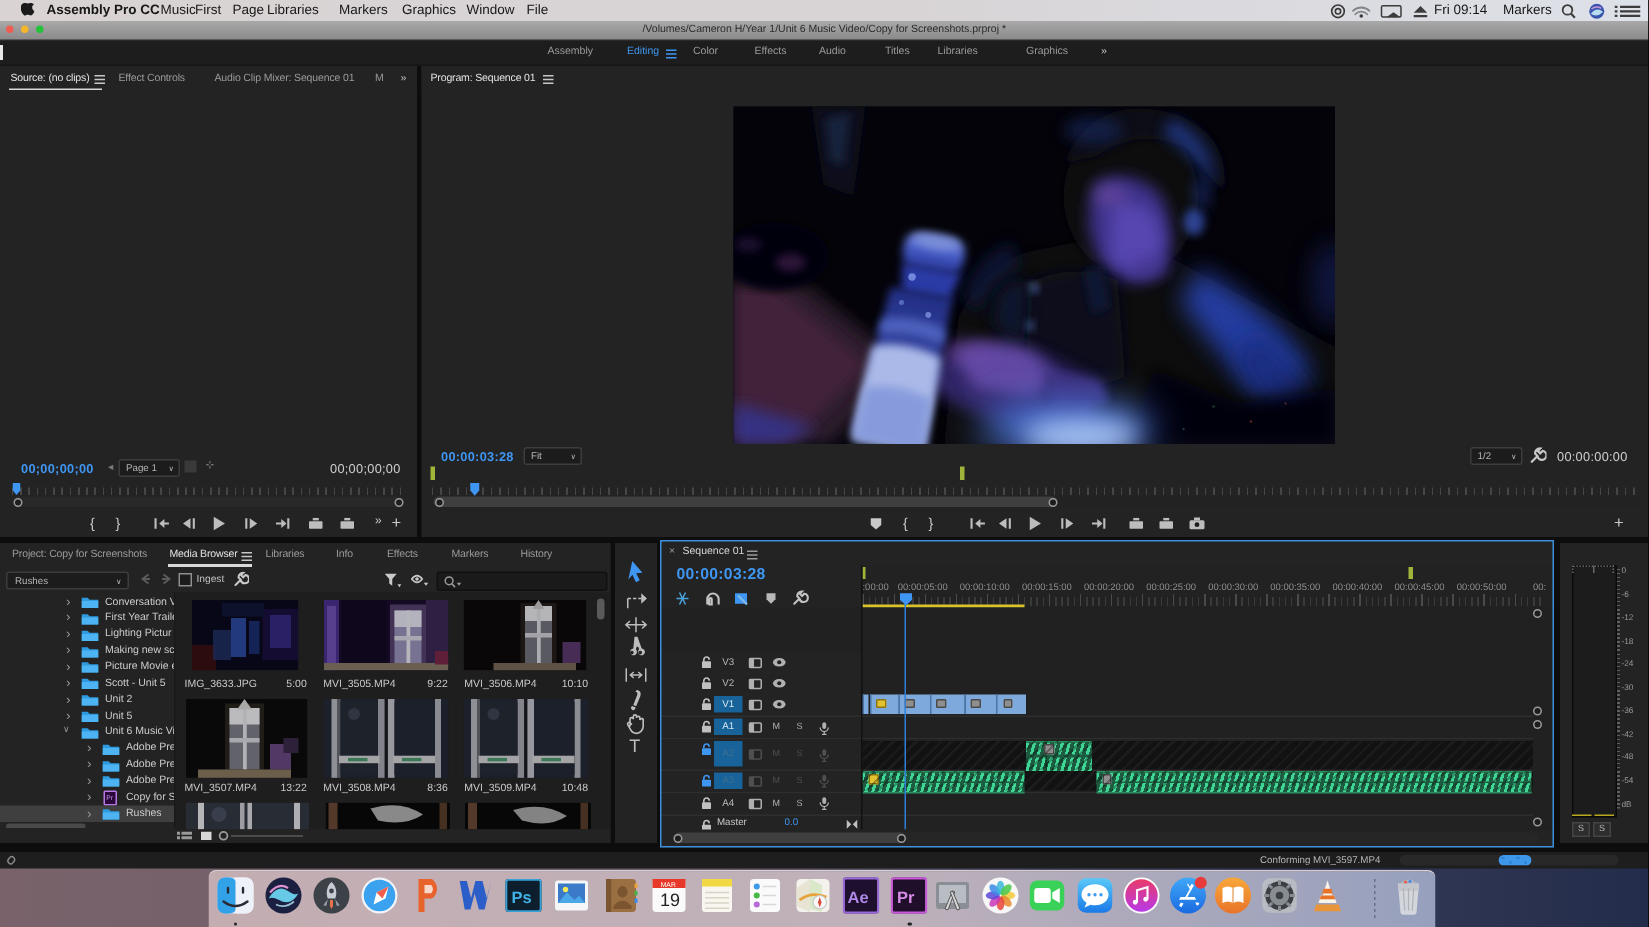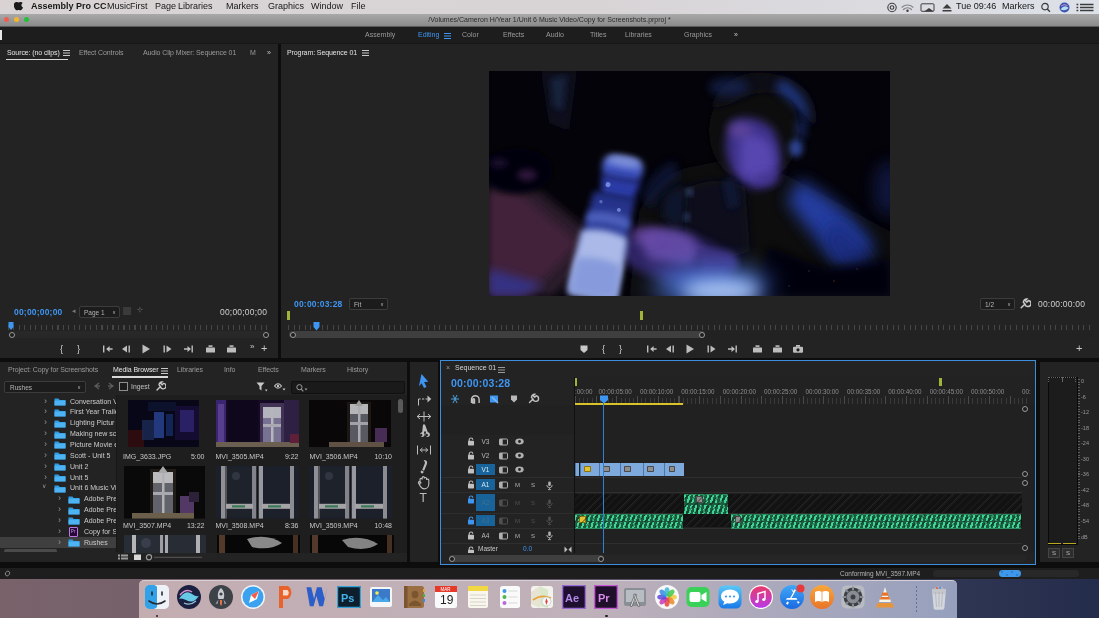--- a/index.html
+++ b/index.html
@@ -99,21 +99,21 @@
         <path d="M18.5 7.5 a5.5 5.5 0 0 1 8 0" opacity="0.55"></path>
         <path d="M17 5.2 a8 8 0 0 1 11 0" opacity="0.55"></path>
       </g>
       <circle cx="22.5" cy="8.7" r="1.2" fill="#3c3c3c"></circle>
       <g>
         <rect x="36" y="1.8" width="13" height="7.5" rx="1" fill="none" stroke="#3c3c3c" stroke-width="1"></rect>
         <path d="M39.5 9.3 l4.5 -3.2 4.5 3.2 z" fill="#3c3c3c"></path>
       </g>
       <path d="M57.5 6.5 l4.5 -4.5 4.5 4.5 z M57.5 8 h9 v1.5 h-9 z" fill="#3c3c3c"></path>
     </svg>
-    <span style="left:956px;">Tue 09:46</span>
+    <span style="left:956px;">Fri 09:14</span>
     <span style="left:1002px;">Markers</span>
     <svg class="abs" style="left:1040px;top:2px;" width="60" height="11" viewBox="0 0 60 11">
       <circle cx="5" cy="4.6" r="3.2" fill="none" stroke="#3c3c3c" stroke-width="1.2"></circle>
       <path d="M7.3 7 l2.6 2.8" stroke="#3c3c3c" stroke-width="1.4"></path>
       <circle cx="24.5" cy="5.5" r="5" fill="#3a55b0"></circle>
       <path d="M20.5 7.2 q4 -5 8.2 -1.2 q-4 3.8 -8.2 1.2z" fill="#bfe4f2" opacity="0.95"></path>
       <path d="M21 4 q3 -2.5 6.5 -0.5" stroke="#e8a8d8" stroke-width="1" fill="none" opacity="0.8"></path>
       <g stroke="#3c3c3c" stroke-width="1.5">
         <path d="M40 2.6 h13.5 M40 5.6 h13.5 M40 8.6 h13.5"></path>
         <path d="M36.5 2.6 h1.8 M36.5 5.6 h1.8 M36.5 8.6 h1.8"></path>

